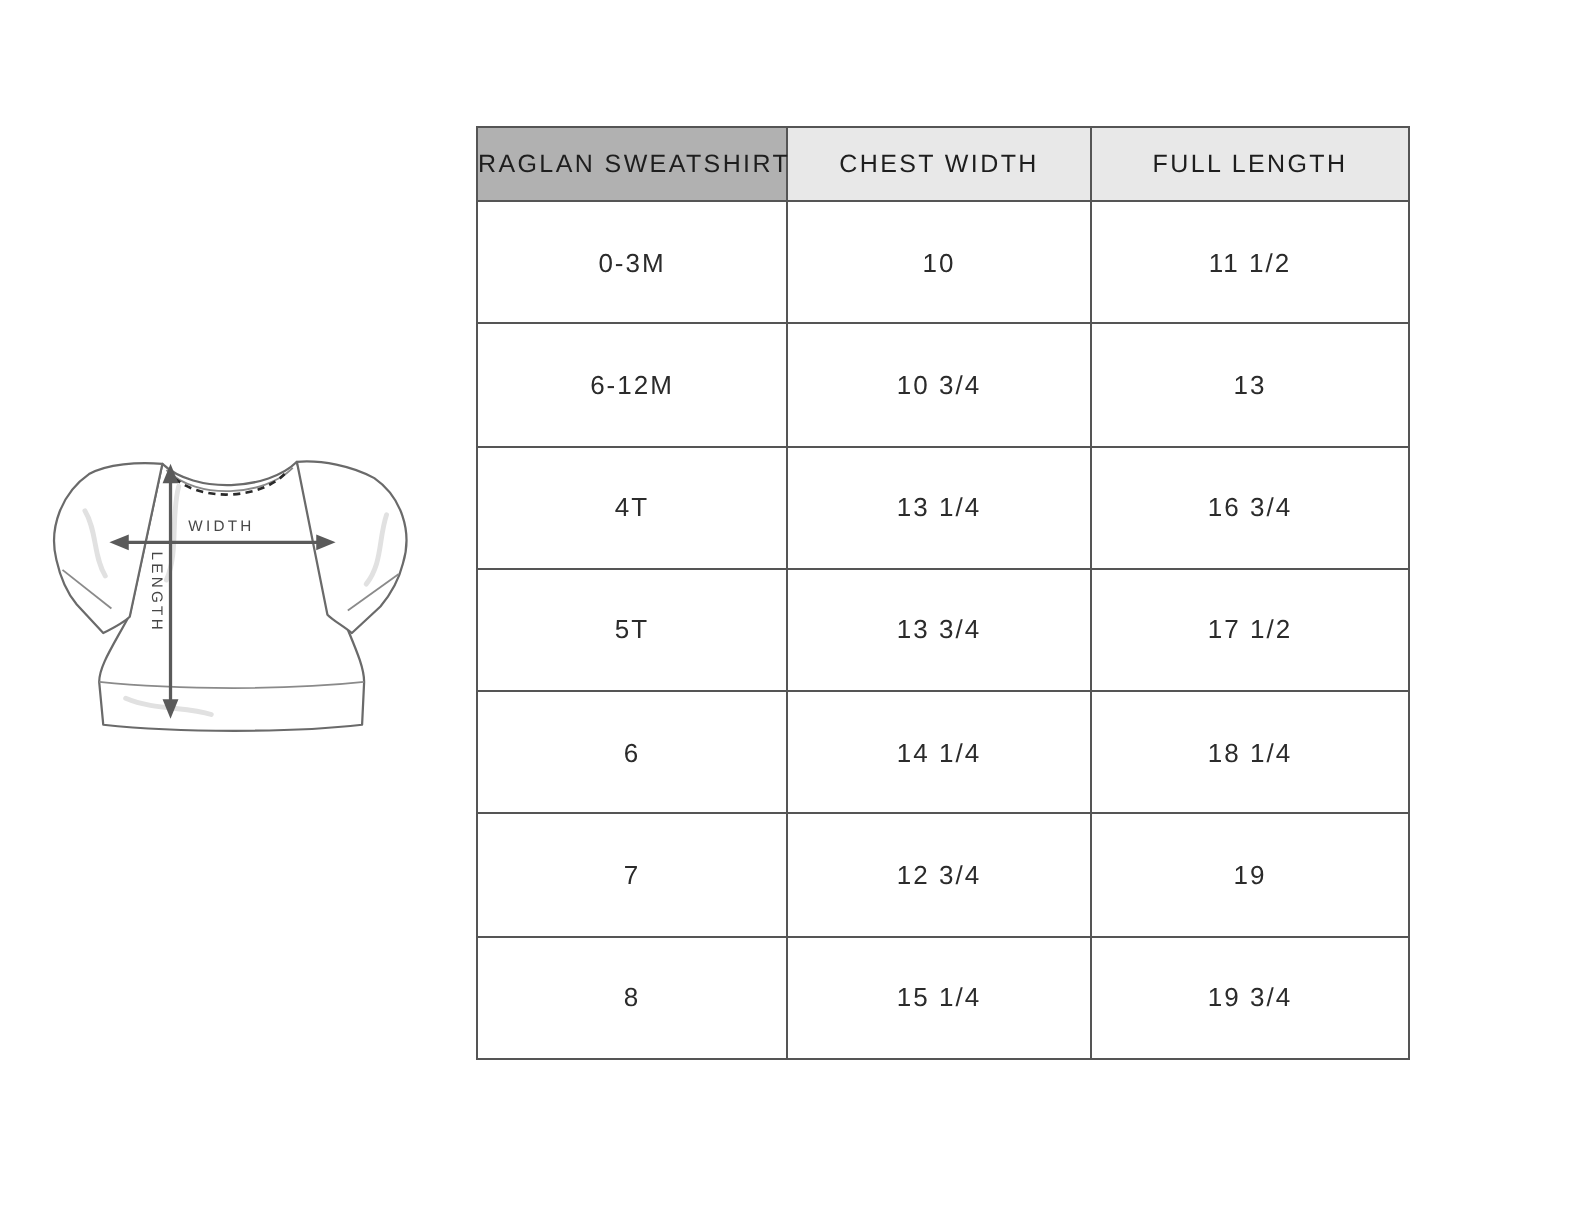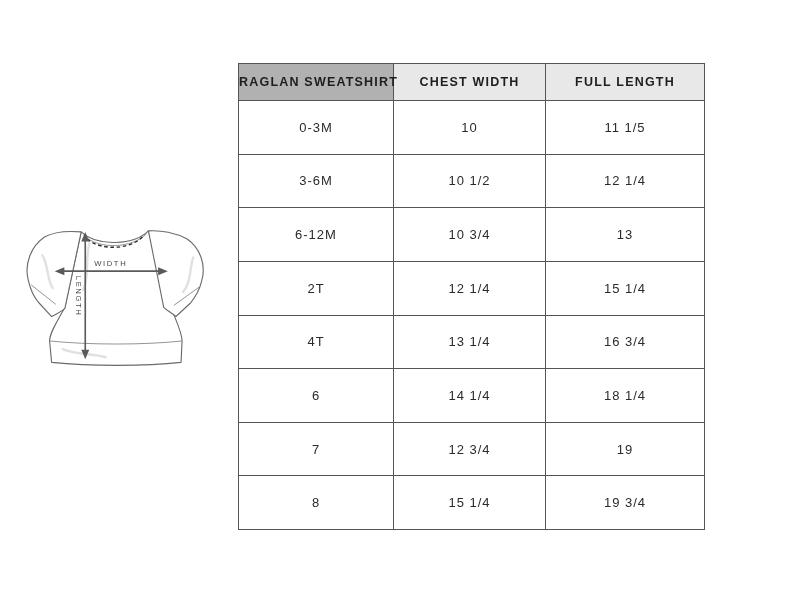--- a/index.html
+++ b/index.html
@@ -27,21 +27,21 @@
     border-collapse:collapse;table-layout:fixed;
   }
   table.size-table th,
   table.size-table td{
     border:1px solid var(--table-border);
     text-align:center;vertical-align:middle;
     padding:0;white-space:nowrap;
   }
   table.size-table thead tr{height:37px;}
   table.size-table th{
-    font-weight:bold;font-size:12.5px;letter-spacing:1.2px;color:#1e1e1e;
+    font-weight:normal;font-size:12.5px;letter-spacing:1.2px;color:#1e1e1e;
   }
   th.hdr-primary{background:var(--header-primary-bg);}
   th.hdr-secondary{background:var(--header-secondary-bg);}
   table.size-table td{
     font-size:13px;letter-spacing:1px;color:var(--text);background:#ffffff;
   }
   .col-size{width:155px;}
   .col-chest{width:152px;}
   .col-length{width:159px;}
 
@@ -104,41 +104,36 @@
       <tr>
         <th class="hdr-primary">RAGLAN SWEATSHIRT</th>
         <th class="hdr-secondary">CHEST WIDTH</th>
         <th class="hdr-secondary">FULL LENGTH</th>
       </tr>
     </thead>
     <tbody>
         <tr>
           <td>0-3M</td>
           <td>10</td>
-          <td>11 1/5</td>
-        </tr>
-        <tr>
-          <td>3-6M</td>
-          <td>10 1/2</td>
-          <td>12 1/4</td>
+          <td>11 1/2</td>
         </tr>
         <tr>
           <td>6-12M</td>
           <td>10 3/4</td>
           <td>13</td>
         </tr>
         <tr>
-          <td>2T</td>
-          <td>12 1/4</td>
-          <td>15 1/4</td>
-        </tr>
-        <tr>
           <td>4T</td>
           <td>13 1/4</td>
           <td>16 3/4</td>
+        </tr>
+        <tr>
+          <td>5T</td>
+          <td>13 3/4</td>
+          <td>17 1/2</td>
         </tr>
         <tr>
           <td>6</td>
           <td>14 1/4</td>
           <td>18 1/4</td>
         </tr>
         <tr>
           <td>7</td>
           <td>12 3/4</td>
           <td>19</td>

